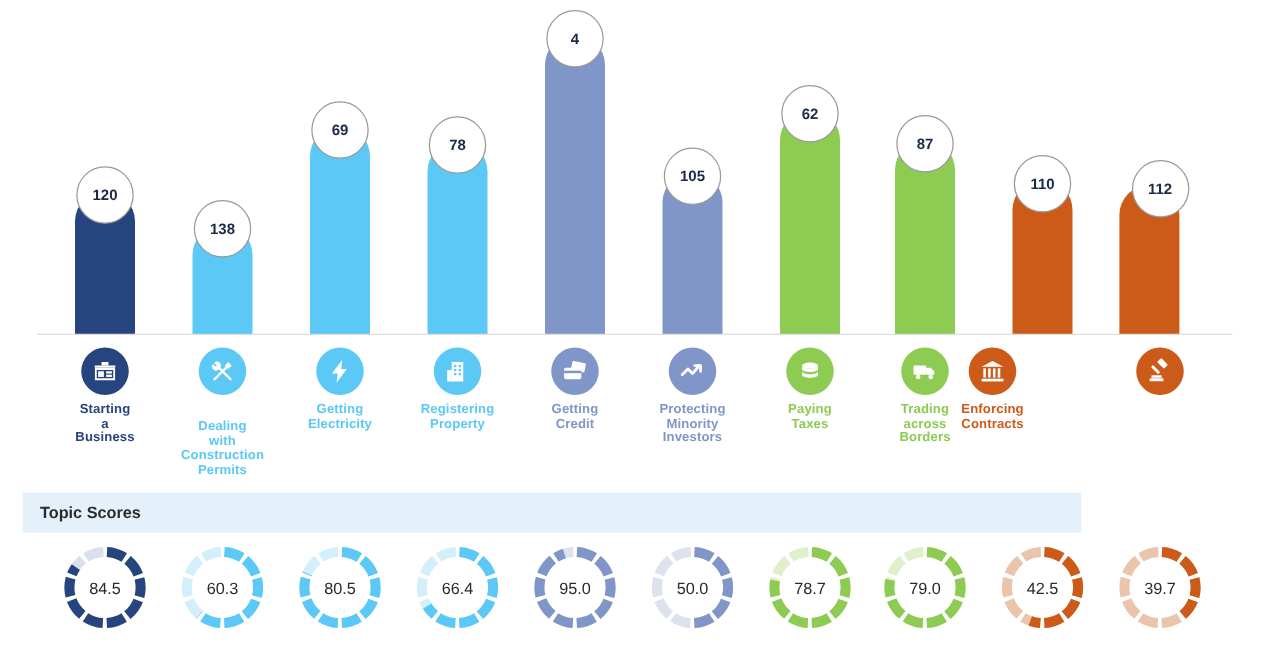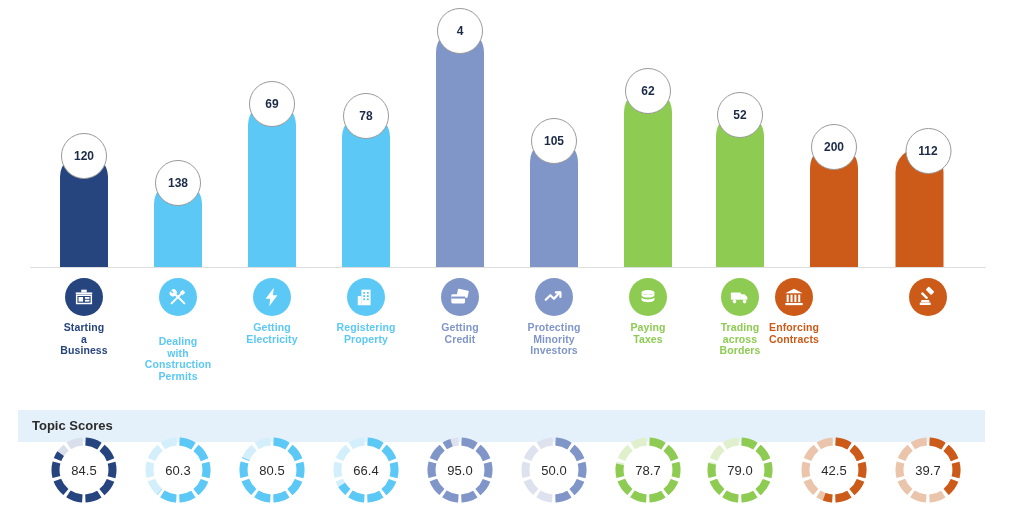--- a/index.html
+++ b/index.html
@@ -81,22 +81,22 @@
     font-size: 10.5px;
     font-weight: bold;
     line-height: 11.5px;
     letter-spacing: 0.1px;
     white-space: pre-line;
   }
 
   
   #scores-header {
     position: absolute;
-    left: 18px; top: 410px;
-    width: 967px; height: 32px;
+    left: 18px; top: 394px;
+    width: 847px; height: 32px;
     background: #e4f0fa;
   }
   #scores-header-text {
     position: absolute;
     left: 14px; top: 8px;
     font-size: 13px;
     font-weight: bold;
     color: #2b2b2b;
   }
   #donuts {
@@ -169,27 +169,27 @@
       </div>
       <div class="rank-col" style="left: 600px;">
         <div class="bar-wrap" style="height: 180px;">
           <div class="bar" style="height: 180px; background: rgb(141, 203, 82);"></div>
           <div class="badge" style="bottom: 154px;">62</div>
         </div>
       </div>
       <div class="rank-col" style="left: 692px;">
         <div class="bar-wrap" style="height: 156px;">
           <div class="bar" style="height: 156px; background: rgb(141, 203, 82);"></div>
-          <div class="badge" style="bottom: 130px;">52</div>
+          <div class="badge" style="bottom: 130px;">87</div>
         </div>
       </div>
       <div class="rank-col" style="left: 786px;">
         <div class="bar-wrap" style="height: 124px;">
           <div class="bar" style="height: 124px; background: rgb(204, 90, 24);"></div>
-          <div class="badge" style="bottom: 98px;">200</div>
+          <div class="badge" style="bottom: 98px;">110</div>
         </div>
       </div>
       <div class="rank-col" style="left: 880px;">
         <div class="bar-wrap" style="height: 120px; padding-left: 17px;">
           <div class="bar" style="height: 120px; background: rgb(204, 90, 24);"></div>
           <div class="badge" style="bottom: 94px;">112</div>
         </div>
       </div>
     </div>
   <div id="baseline"></div>

